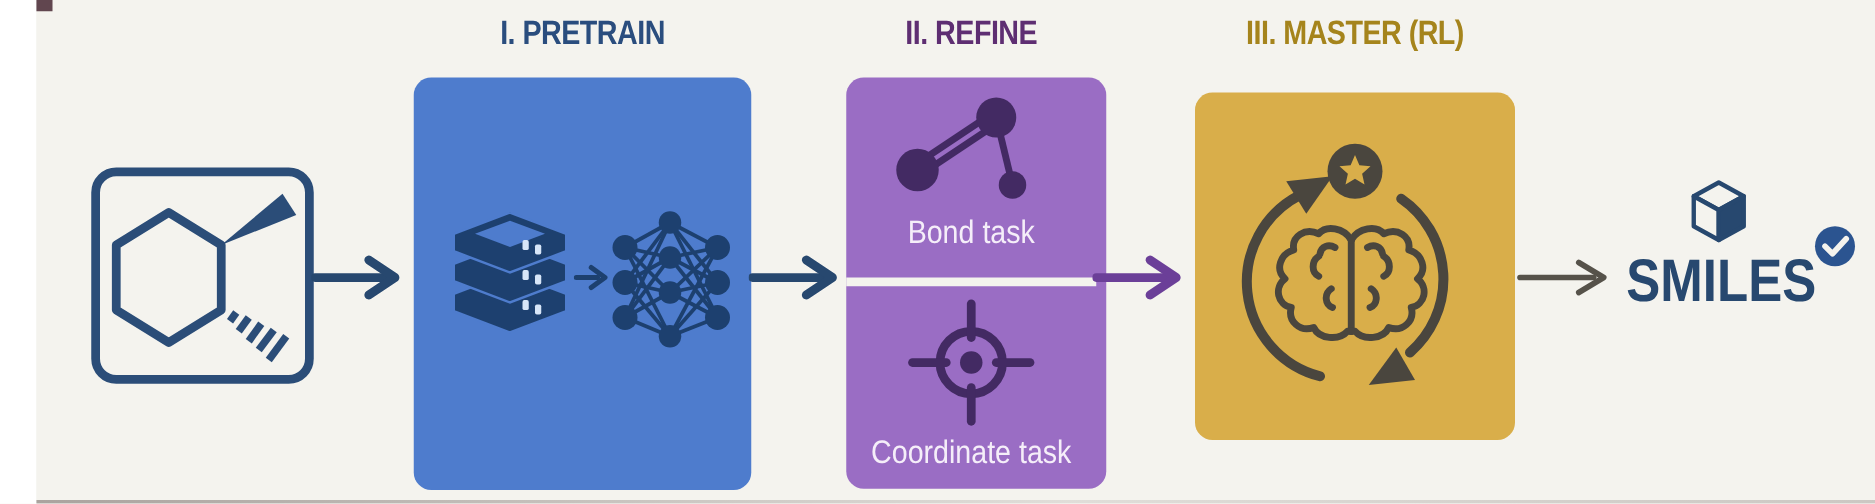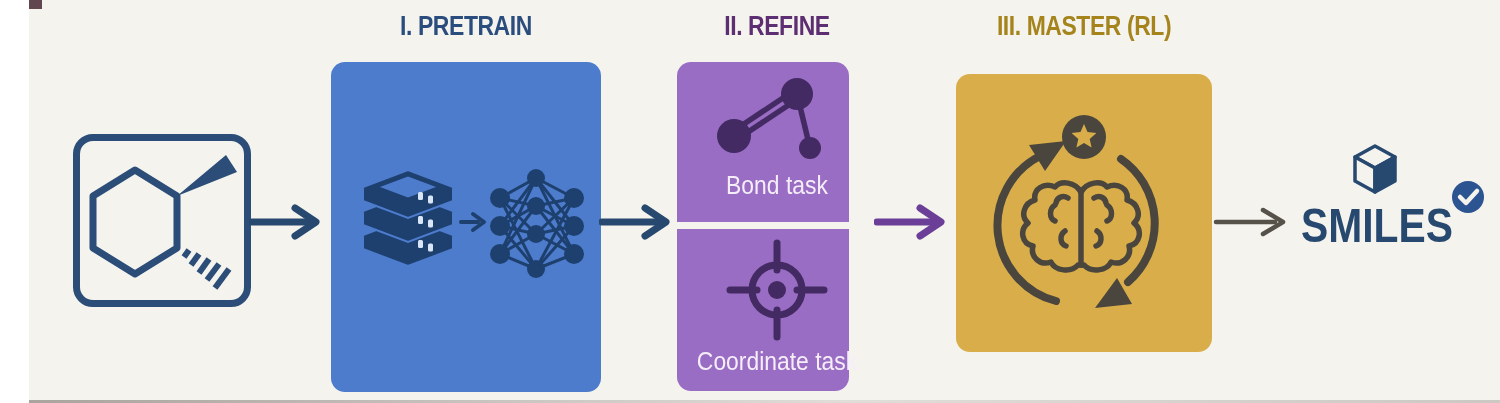--- a/index.html
+++ b/index.html
@@ -21,21 +21,21 @@
 
   
   #molecule-box{
     left:44px;top:134px;width:164px;height:159px;
     border:7px solid #2b4d78;border-radius:20px;background:transparent;
   }
 
   
   .stage-box{border-radius:14px;}
   #box-pretrain{left:302px;top:62px;width:270px;height:330px;background:#4e7ccd;}
-  #box-refine{left:648px;top:62px;width:172px;height:329px;background:#9a6dc4;}
+  #box-refine{left:648px;top:62px;width:208px;height:329px;background:#9a6dc4;}
   #box-master{left:927px;top:74px;width:256px;height:278px;background:#d9ae4a;}
 
   #refine-divider{left:0;top:160px;width:200px;height:7px;background:#f4f3ee;}
 
   .task-label{
     position:absolute;width:200px;text-align:center;color:#f5eef9;
     font-size:26px;font-weight:400;transform:scaleX(.88);transform-origin:center;
     white-space:nowrap;
   }
   #bond-label{left:0;top:108px;}

